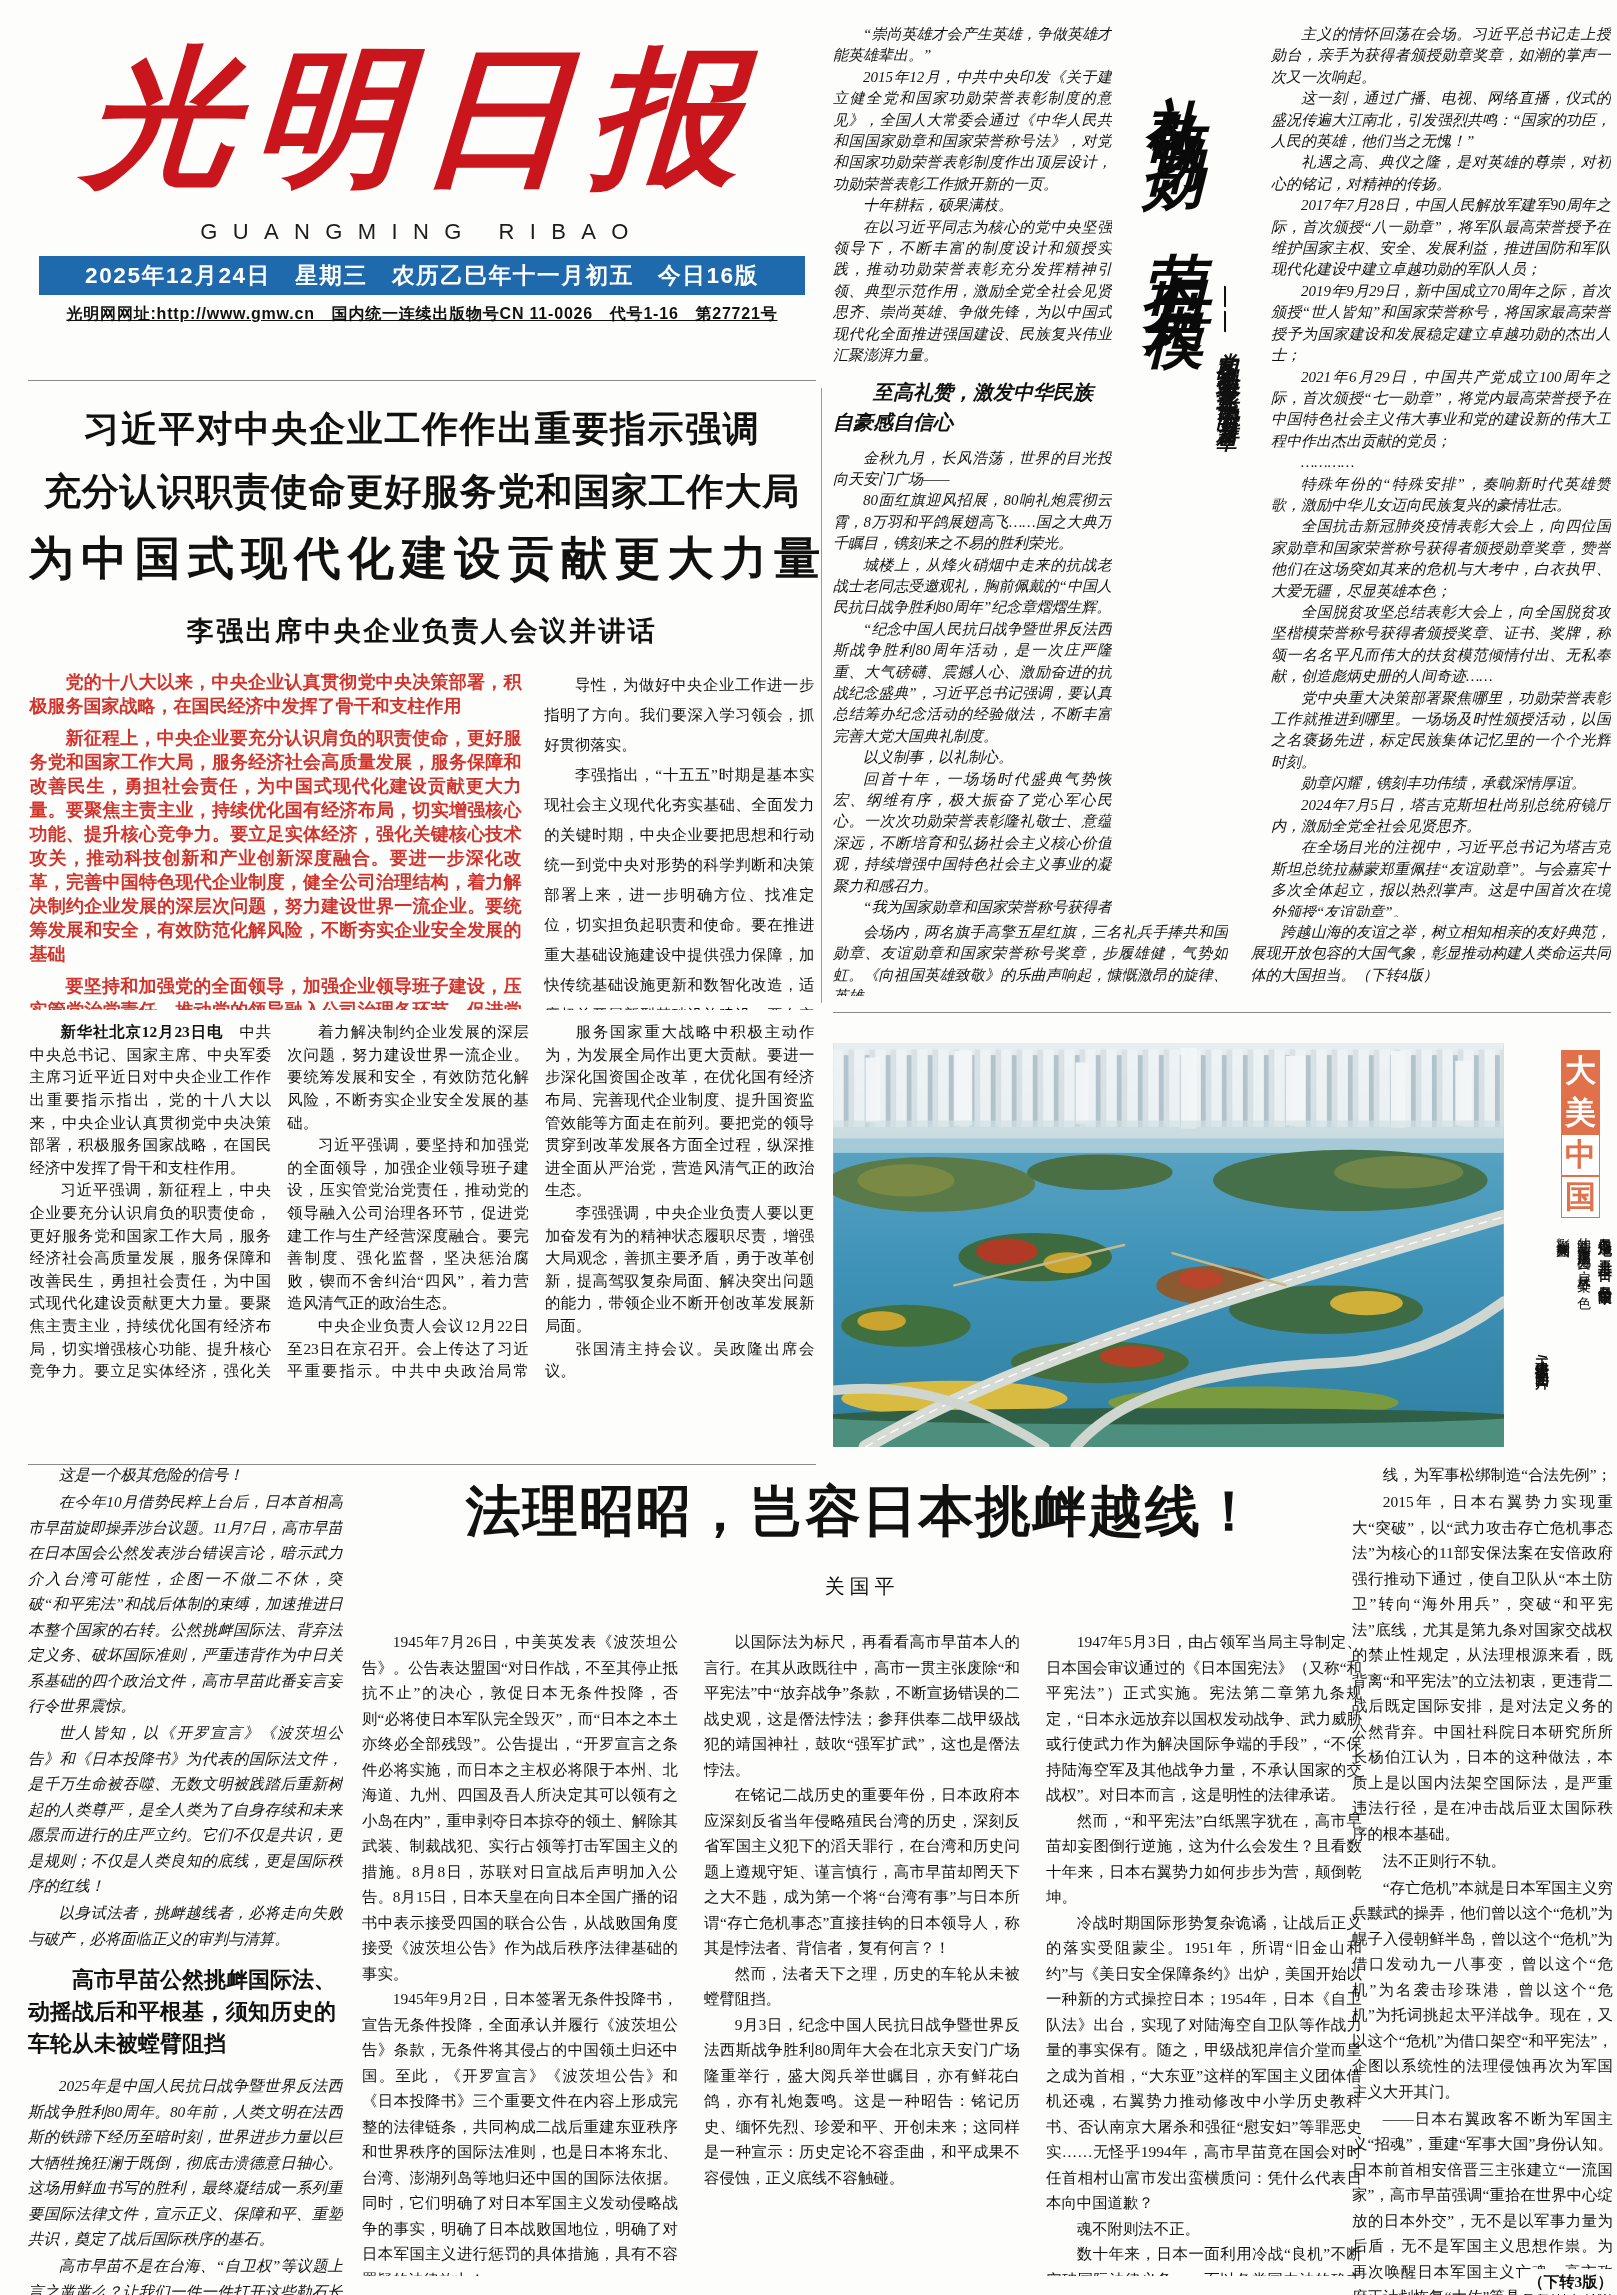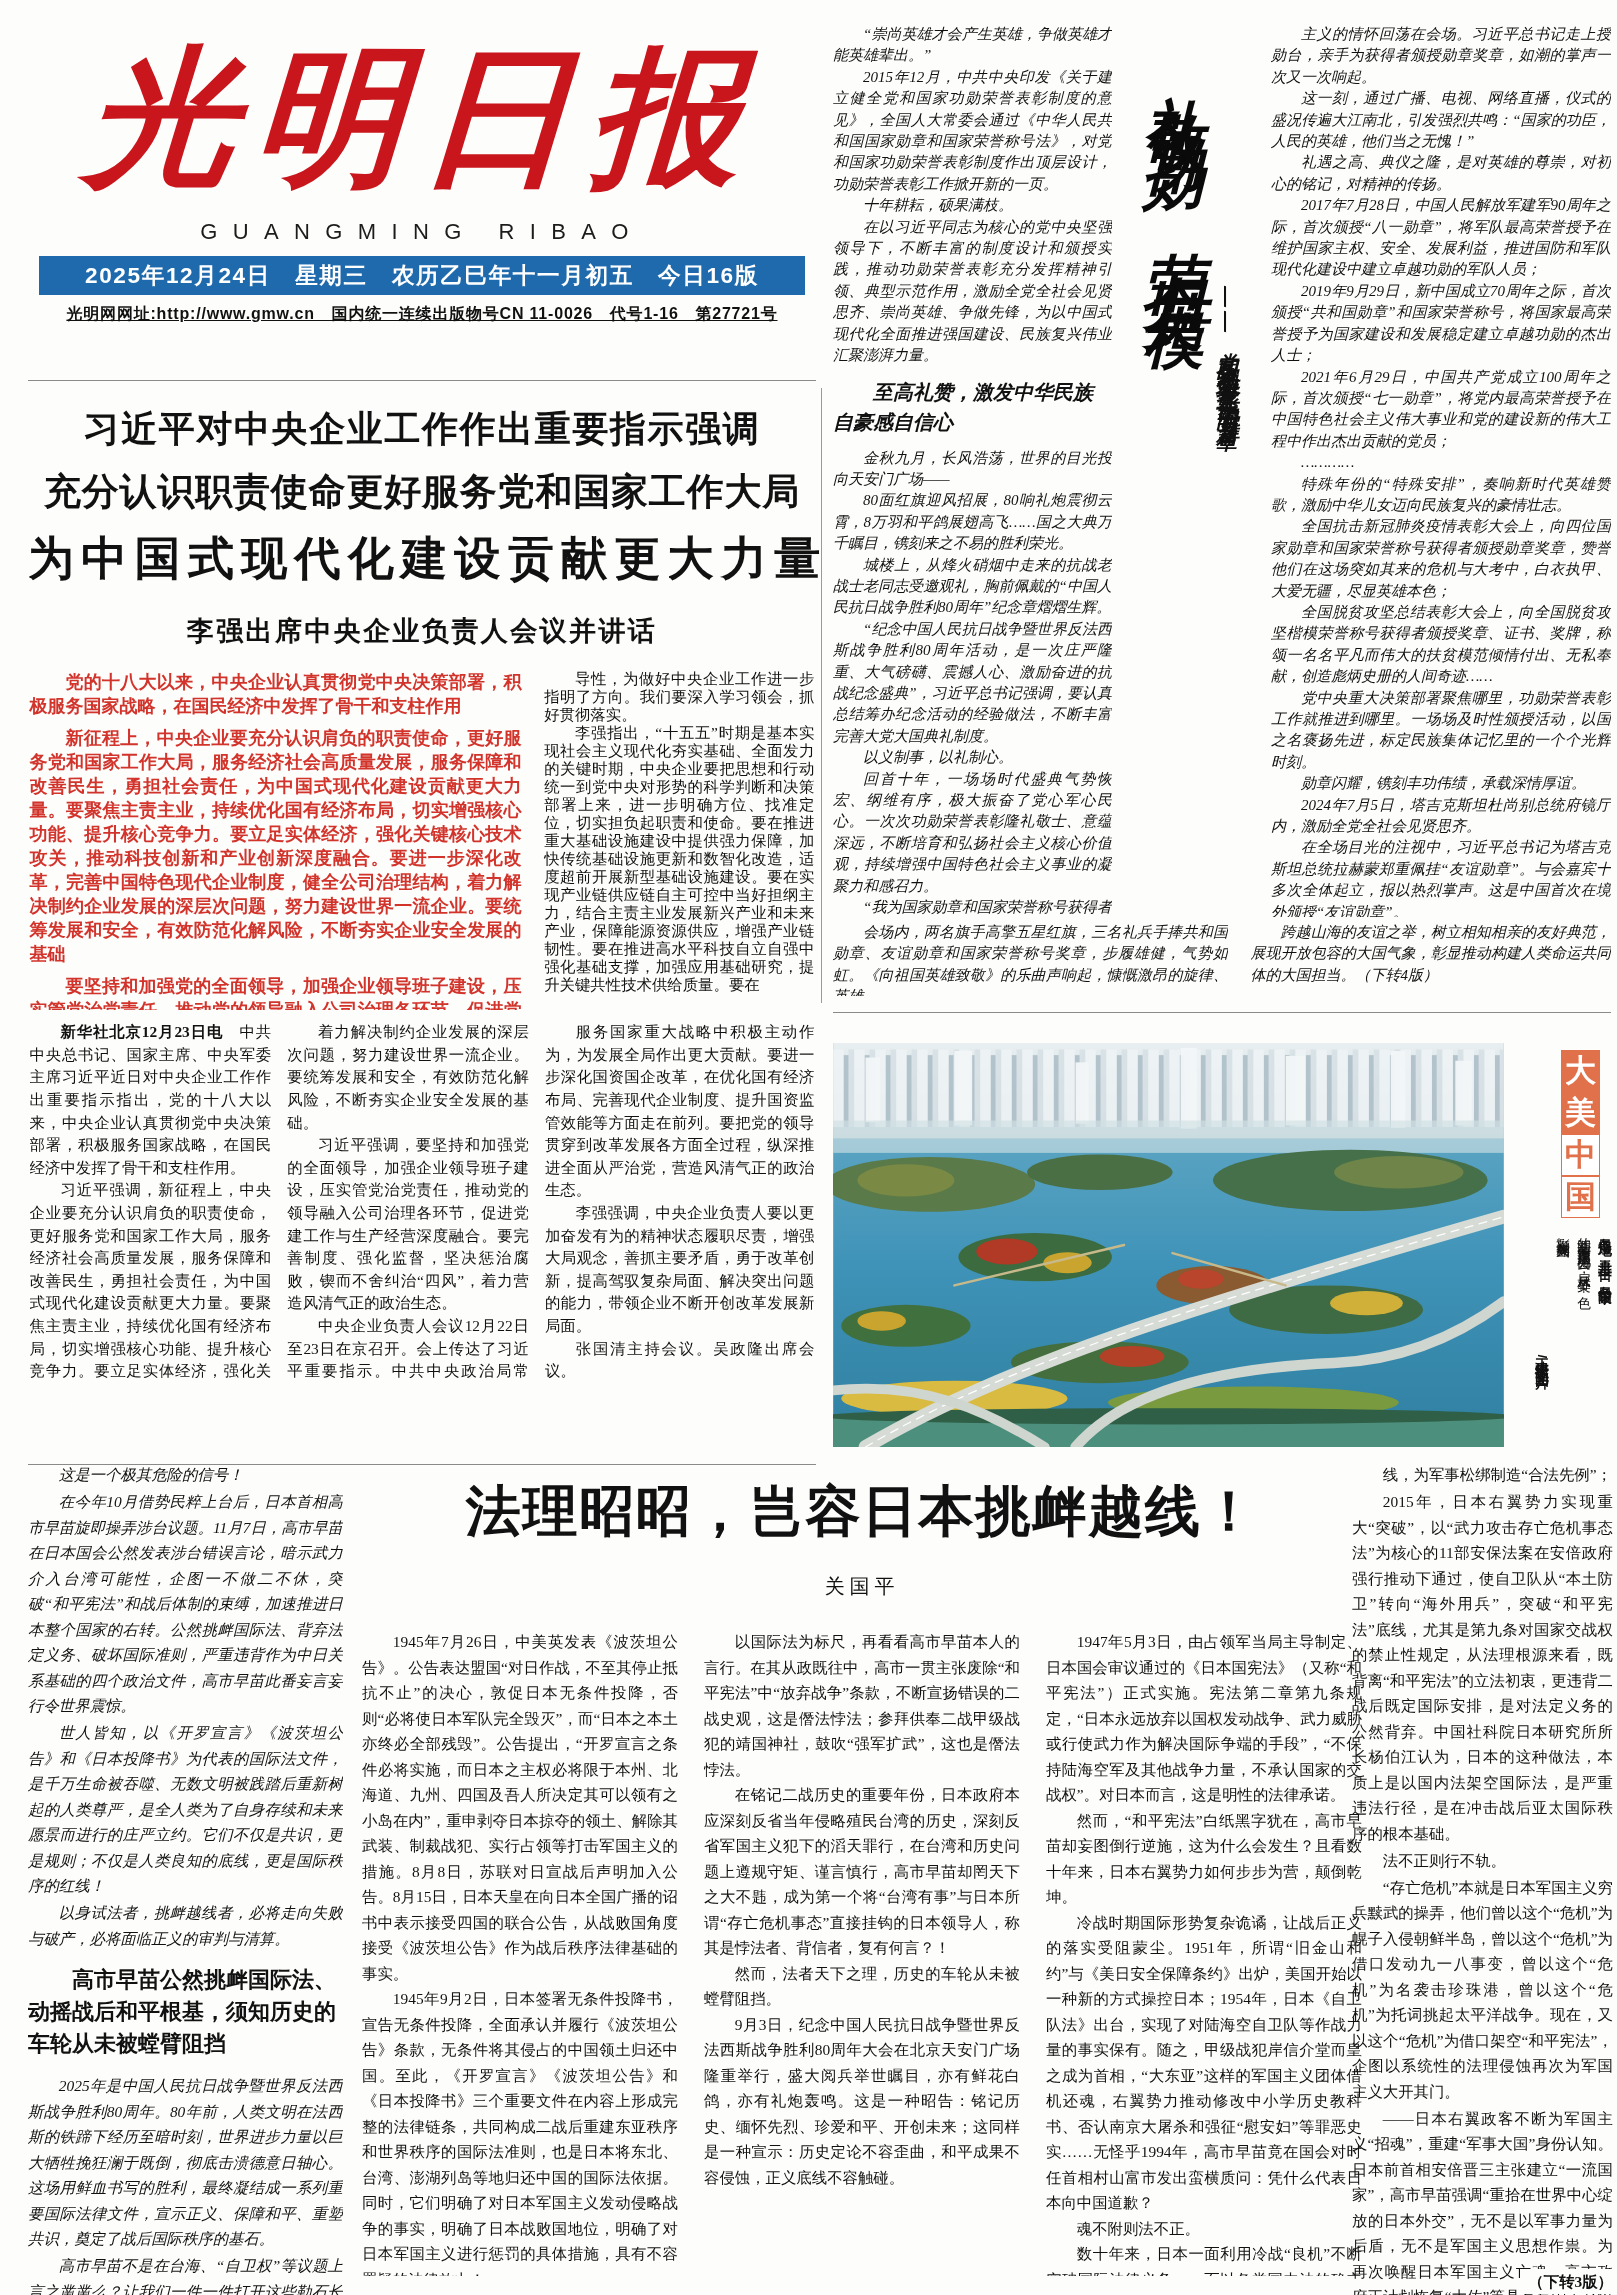--- a/index.html
+++ b/index.html
@@ -28,21 +28,21 @@
                font-weight:900;font-size:36px;letter-spacing:1.6px;}
   .lead-h1{margin-top:13px;text-align:center;font-family:"Liberation Sans",sans-serif;
            font-weight:900;font-size:37px;letter-spacing:0.8px;white-space:nowrap;}
   .lead-h2{margin-top:11.3px;text-align:center;font-family:"Liberation Sans",sans-serif;
            font-weight:900;font-size:46px;letter-spacing:7.3px;white-space:nowrap;}
   .lead-sub{margin-top:22.6px;text-align:center;font-family:"Liberation Sans",sans-serif;
             font-weight:bold;font-size:27px;letter-spacing:2.4px;}
   .lead-abs-row{display:flex;gap:22.6px;margin-top:21px;height:340px;overflow:hidden;padding:0 1.6px;}
   .lead-abs{width:492px;color:#d2342c;font-weight:bold;font-size:18px;line-height:24px;}
   .lead-abs p{margin-bottom:8px;}
-  .lead-side{flex:1;font-size:15.4px;line-height:18px;}
+  .lead-side{flex:1;font-size:15.4px;line-height:30px;}
   .lead-cols{display:flex;gap:16px;margin-top:11.3px;height:357px;overflow:hidden;padding:0 1.6px;}
   .lead-col{font-size:15.4px;line-height:22.6px;overflow:hidden;}
   .lead-col.c1,.lead-col.c2{width:243px;} .lead-col.c3{width:271px;}
 
   
   .vdivider{position:absolute;left:821px;top:388px;height:615px;border-left:0.8px solid #9a9a9a;}
   .feature{position:absolute;left:833px;top:24px;width:778px;height:978px;font-style:italic;}
   .feat-row1{display:flex;height:893px;overflow:hidden;}
   .feat-left{width:279px;font-size:15px;line-height:21.4px;overflow:hidden;}
   .feat-right{flex:1;font-size:15px;line-height:21.4px;overflow:hidden;}
@@ -155,21 +155,21 @@
         </div>
       <div class="feat-vblock">
         <div class="feat-vtitle">礼敬功勋，荣归英模</div>
         <div class="feat-vsub">——党和国家功勋荣誉表彰工作十年间书写新篇章</div>
       </div>
       <div class="feat-right">
           <p>主义的情怀回荡在会场。习近平总书记走上授勋台，亲手为获得者颁授勋章奖章，如潮的掌声一次又一次响起。</p>
           <p>这一刻，通过广播、电视、网络直播，仪式的盛况传遍大江南北，引发强烈共鸣：“国家的功臣，人民的英雄，他们当之无愧！”</p>
           <p>礼遇之高、典仪之隆，是对英雄的尊崇，对初心的铭记，对精神的传扬。</p>
           <p>2017年7月28日，中国人民解放军建军90周年之际，首次颁授“八一勋章”，将军队最高荣誉授予在维护国家主权、安全、发展利益，推进国防和军队现代化建设中建立卓越功勋的军队人员；</p>
-          <p>2019年9月29日，新中国成立70周年之际，首次颁授“共和国勋章”和国家荣誉称号，将国家最高荣誉授予为国家建设和发展稳定建立卓越功勋的杰出人士；</p>
+          <p>2019年9月29日，新中国成立70周年之际，首次颁授“世人皆知”和国家荣誉称号，将国家最高荣誉授予为国家建设和发展稳定建立卓越功勋的杰出人士；</p>
           <p>2021年6月29日，中国共产党成立100周年之际，首次颁授“七一勋章”，将党内最高荣誉授予在中国特色社会主义伟大事业和党的建设新的伟大工程中作出杰出贡献的党员；</p>
           <p>…………</p>
           <p>特殊年份的“特殊安排”，奏响新时代英雄赞歌，激励中华儿女迈向民族复兴的豪情壮志。</p>
           <p>全国抗击新冠肺炎疫情表彰大会上，向四位国家勋章和国家荣誉称号获得者颁授勋章奖章，赞誉他们在这场突如其来的危机与大考中，白衣执甲、大爱无疆，尽显英雄本色；</p>
           <p>全国脱贫攻坚总结表彰大会上，向全国脱贫攻坚楷模荣誉称号获得者颁授奖章、证书、奖牌，称颂一名名平凡而伟大的扶贫模范倾情付出、无私奉献，创造彪炳史册的人间奇迹……</p>
           <p>党中央重大决策部署聚焦哪里，功勋荣誉表彰工作就推进到哪里。一场场及时性颁授活动，以国之名褒扬先进，标定民族集体记忆里的一个个光辉时刻。</p>
           <p>勋章闪耀，镌刻丰功伟绩，承载深情厚谊。</p>
           <p>2024年7月5日，塔吉克斯坦杜尚别总统府镜厅内，激励全党全社会见贤思齐。</p>
           <p>在全场目光的注视中，习近平总书记为塔吉克斯坦总统拉赫蒙郑重佩挂“友谊勋章”。与会嘉宾十多次全体起立，报以热烈掌声。这是中国首次在境外颁授“友谊勋章”。</p>
         </div>

